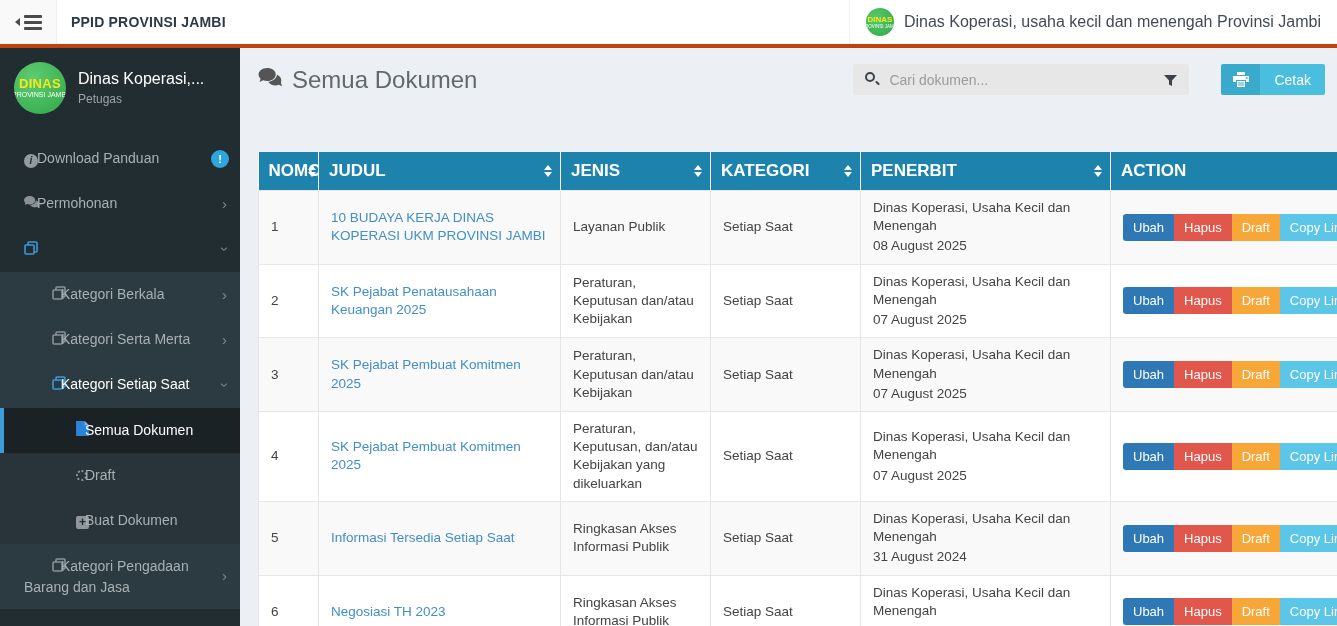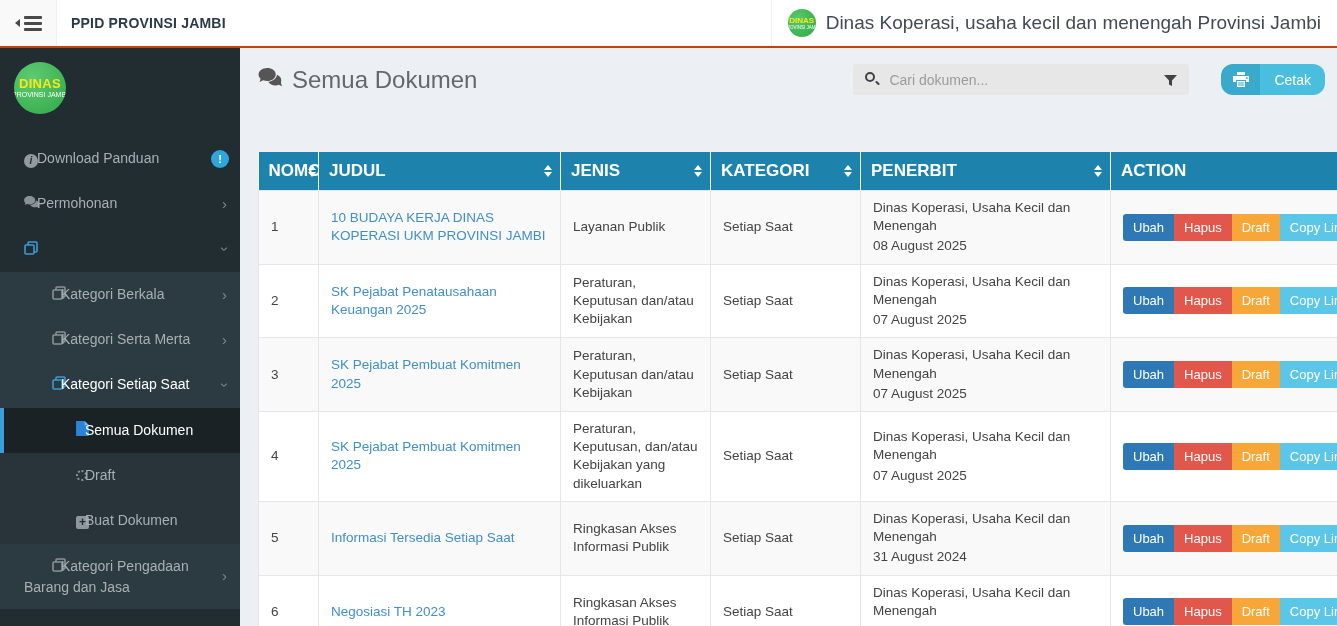--- a/index.html
+++ b/index.html
@@ -1,31 +1,31 @@
 <!DOCTYPE html>
 <html><head>
 <meta charset="utf-8">
 <style>
   * { margin:0; padding:0; box-sizing:border-box; }
   html,body { width:1337px; height:626px; overflow:hidden; font-family:"Liberation Sans", sans-serif; background:#ecf0f5; }
 
   
-  .topbar { position:fixed; top:0; left:0; width:1337px; height:48px; background:#fff; border-bottom:2px solid #c2410c; display:flex; align-items:stretch; z-index:30; }
+  .topbar { position:fixed; top:0; left:0; width:1337px; height:48px; background:#fff; border-bottom:4px solid #c2410c; display:flex; align-items:stretch; z-index:30; }
   .toggle-btn { width:57px; background:#f9f9f9; border-right:1px solid #efefef; display:flex; align-items:center; justify-content:center; cursor:pointer; }
   .hamburger { display:flex; align-items:center; gap:4px; }
   .ham-arrow { width:0; height:0; border-top:4px solid transparent; border-bottom:4px solid transparent; border-right:5px solid #4a4a4a; }
   .ham-bars { display:flex; flex-direction:column; gap:3px; }
   .ham-bars i { display:block; width:18px; height:3px; background:#4a4a4a; border-radius:1px; }
   .brand { display:flex; align-items:center; padding-left:14px; font-size:14px; font-weight:bold; color:#2c3a47; letter-spacing:.2px; }
   .topbar-spacer { flex:1; }
   .org-area { display:flex; align-items:center; gap:10px; padding:0 16px; border-left:1px solid #f0f0f0; }
   .org-logo { width:28px; height:28px; border-radius:50%; background:radial-gradient(circle at 35% 35%, #58c96a, #2fa848); display:flex; flex-direction:column; align-items:center; justify-content:center; overflow:hidden; flex:none; }
   .org-logo b { color:#f8e71c; font-size:8px; line-height:8px; }
   .org-logo s { text-decoration:none; color:#fff; font-size:4.5px; line-height:5px; white-space:nowrap; }
-  .org-name { font-size:19px; color:#434a54; }
+  .org-name { font-size:16px; color:#434a54; }
 
   
   .sidebar { position:fixed; top:48px; left:0; width:240px; height:578px; background:#222d32; z-index:20; }
   .user-panel { display:flex; align-items:center; gap:12px; padding:14px 10px 16px 14px; }
   .avatar { width:52px; height:52px; border-radius:50%; background:radial-gradient(circle at 35% 30%, #5ecb70, #2fa848); display:flex; flex-direction:column; align-items:center; justify-content:center; overflow:hidden; flex:none; }
   .avatar b { color:#f8e71c; font-size:13px; line-height:13px; letter-spacing:.3px; }
   .avatar s { text-decoration:none; color:#fff; font-size:7px; line-height:9px; white-space:nowrap; }
   .user-meta .uname { color:#fff; font-size:16px; margin-bottom:4px; }
   .user-meta .urole { color:#9da4a9; font-size:12px; }
 
@@ -52,21 +52,21 @@
   .main { position:absolute; left:240px; top:48px; width:1097px; height:578px; background:#ecf0f5; }
   .content-head { display:flex; align-items:center; padding:16px 6px 0 18px; }
   .page-title { display:flex; align-items:center; gap:10px; font-size:24px; color:#62686c; font-weight:normal; }
   .head-spacer { flex:1; }
   .searchbox { position:relative; width:336px; height:31px; background:#e7e7e7; border-radius:3px; }
   .searchbox input { position:absolute; left:36px; top:0; width:250px; height:31px; border:none; background:transparent; outline:none; font-size:14px; color:#555; font-family:"Liberation Sans", sans-serif; }
   .searchbox input::placeholder { color:#9b9b9b; }
   .mag { position:absolute; left:12px; top:8px; width:10px; height:10px; border:2px solid #3d4348; border-radius:50%; }
   .mag::after { content:""; position:absolute; left:8px; top:8px; width:5px; height:2px; background:#3d4348; transform:rotate(45deg); border-radius:1px; }
   .funnel { position:absolute; right:12px; top:9px; }
-  .btn-cetak { display:flex; margin-left:32px; margin-right:6px; height:31px; border-radius:12px; overflow:hidden; cursor:pointer; border:none; padding:0; background:none; }
+  .btn-cetak { display:flex; margin-left:32px; margin-right:6px; height:31px; border-radius:2px; overflow:hidden; cursor:pointer; border:none; padding:0; background:none; }
   .btn-cetak .seg-ic { width:39px; background:#39a9cc; display:flex; align-items:center; justify-content:center; }
   .btn-cetak .seg-tx { background:#49bede; color:#fff; font-size:14px; display:flex; align-items:center; padding:0 14px; font-family:"Liberation Sans", sans-serif; }
 
   
   .table-wrap { margin:57px 0 0 18px; }
   table { border-collapse:collapse; width:1079px; background:#fff; table-layout:fixed; }
   thead th { background:#1d83ad; color:#fff; font-size:17px; font-weight:bold; text-align:left; padding:9px 10px; position:relative; border-right:1px solid rgba(255,255,255,.22); }
   thead th:last-child { border-right:none; }
   .sort { position:absolute; right:8px; top:50%; margin-top:-6px; display:flex; flex-direction:column; gap:2px; align-items:center; }
   .sort i { width:0; height:0; border-left:4px solid transparent; border-right:4px solid transparent; }
@@ -111,20 +111,24 @@
     <span class="org-name">Dinas Koperasi, usaha kecil dan menengah Provinsi Jambi</span>
   </div>
 </div>
 
 <div class="sidebar">
   <div class="user-panel">
     <span class="avatar">
       <b>DINAS</b>
         <s>PROVINSI JAMBI</s>
     </span>
+    <div class="user-meta">
+      <div class="uname">Dinas Koperasi,...</div>
+      <div class="urole">Petugas</div>
+    </div>
   </div>
 
   <ul class="menu">
     <li class="mi">
       <span class="ic"><span class="info-circle">i</span></span><span>Download Panduan</span>
       <span class="badge-excl">!</span>
     </li>
     <li class="mi">
       <span class="ic">
         <svg width="15" height="13" viewBox="0 0 16 14">

